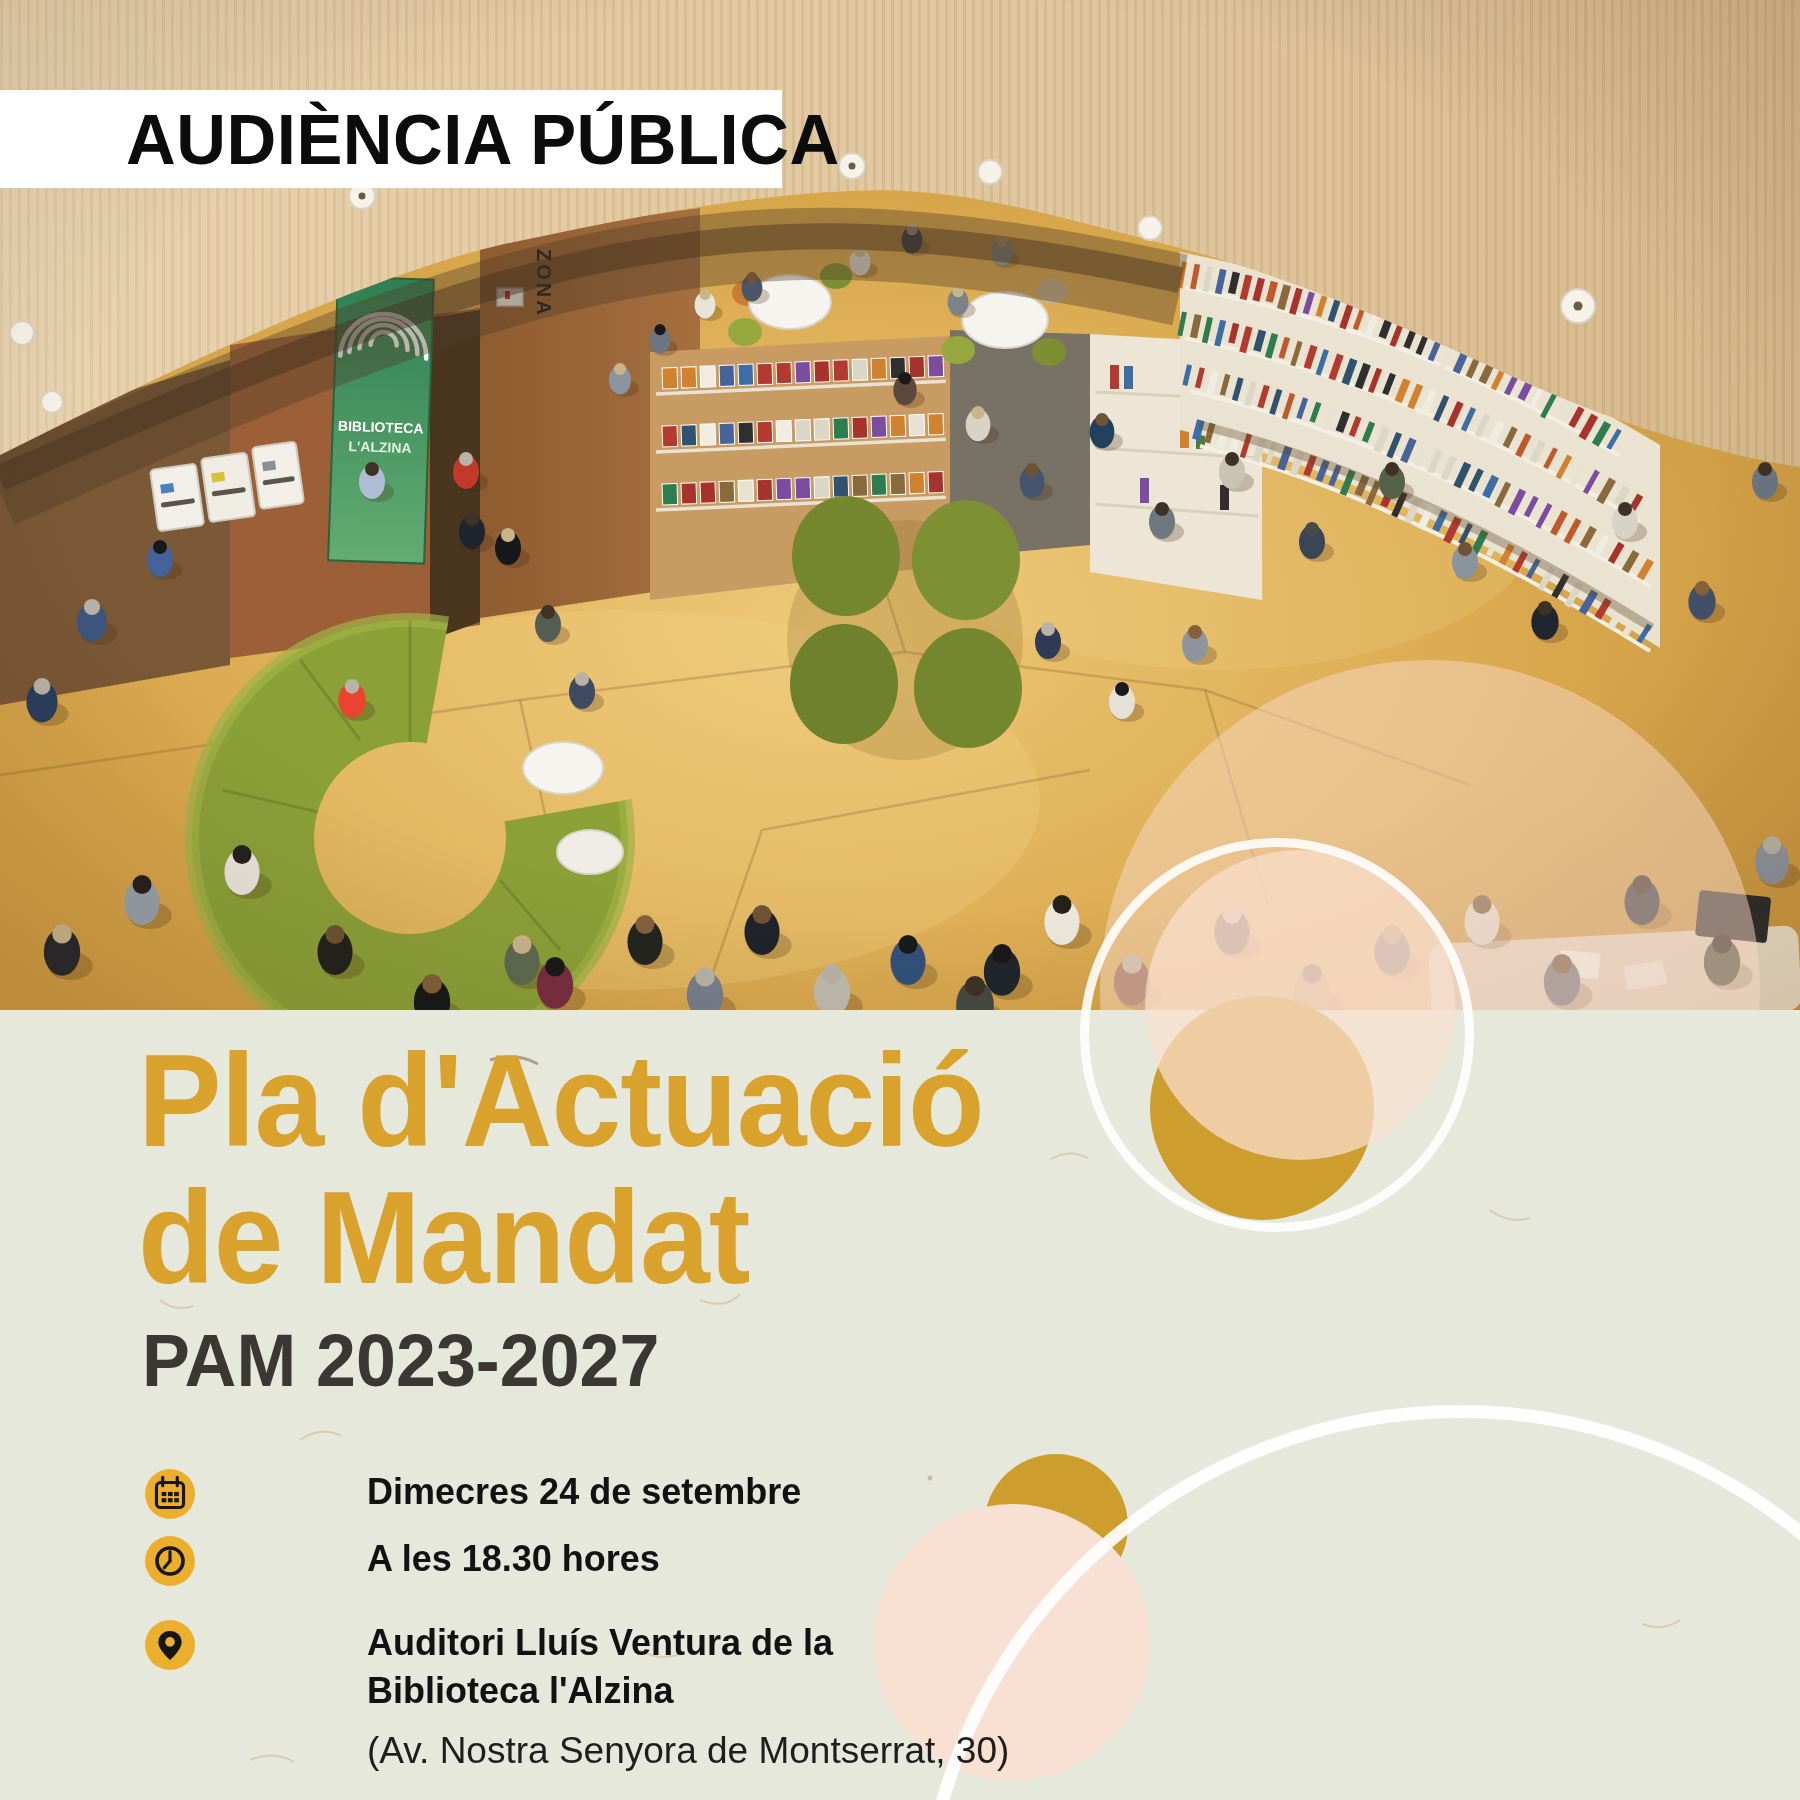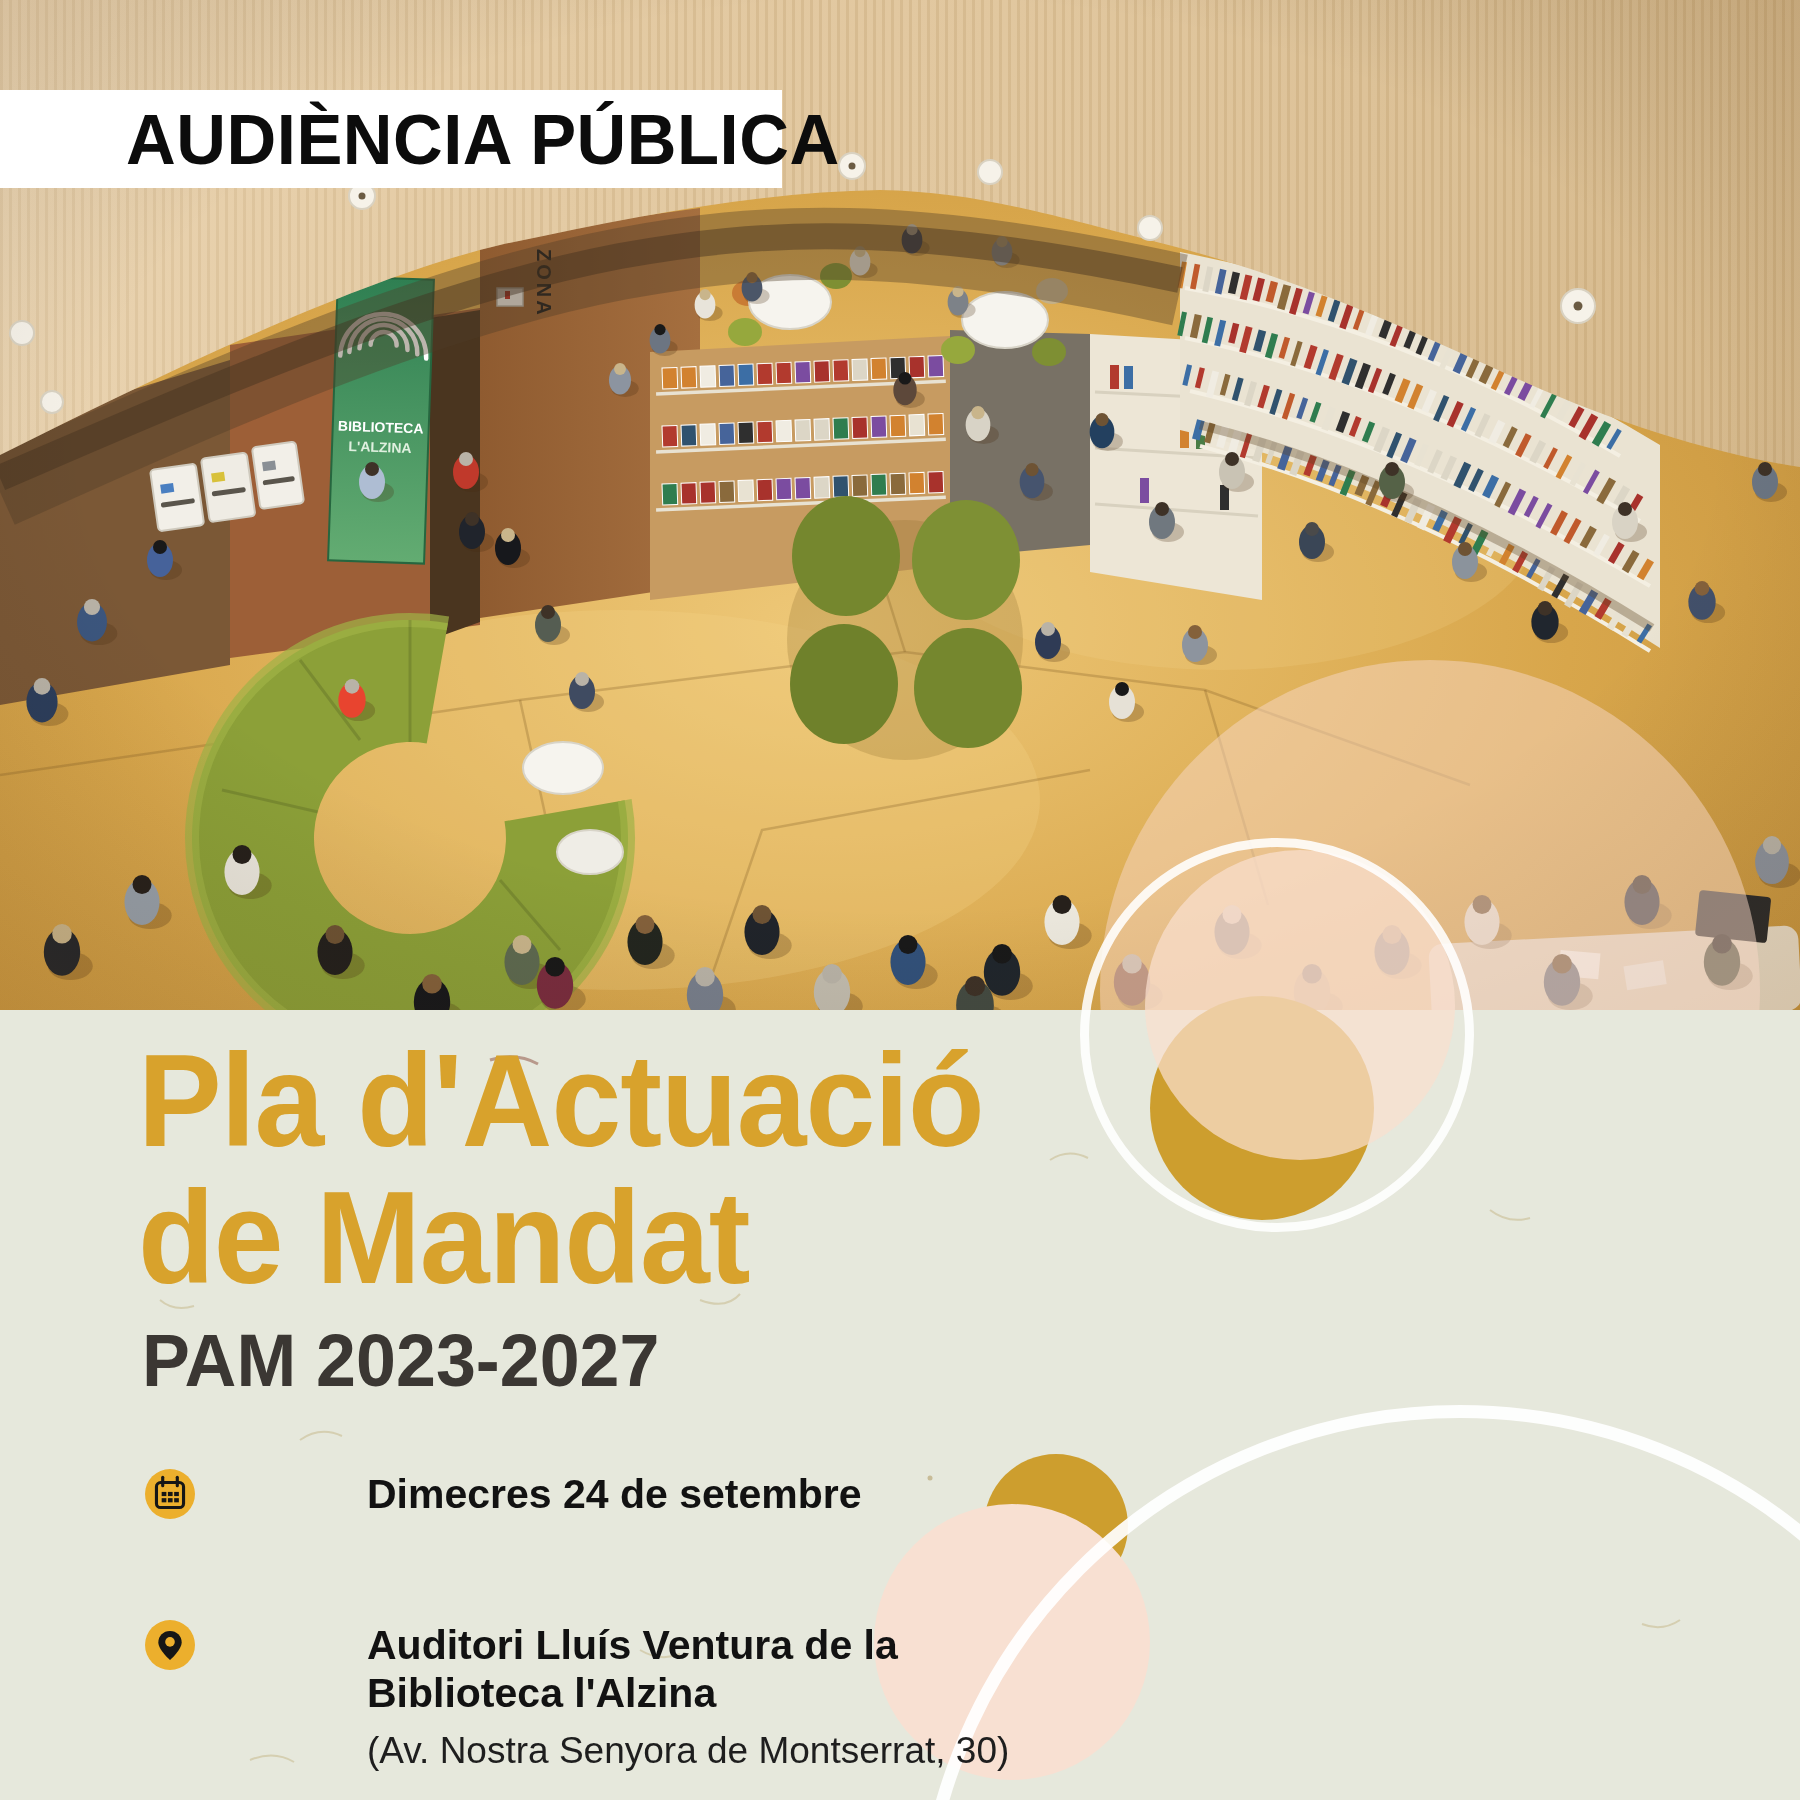--- a/index.html
+++ b/index.html
@@ -23,21 +23,21 @@
   .ring-low{left:915px;top:1405px;width:1090px;height:1090px;border:13px solid rgba(255,255,255,.92);
             background:transparent;z-index:4;box-sizing:border-box;}
   
   .title{position:absolute;left:138px;top:1032px;z-index:6;color:#D8A22C;font-weight:700;
          font-size:132px;line-height:137px;letter-spacing:-1px;transform:scaleX(.95);
          transform-origin:left top;white-space:nowrap;}
   .subtitle{position:absolute;left:142px;top:1318px;z-index:6;color:#3B3733;font-weight:700;
          font-size:74px;letter-spacing:0;transform:scaleX(.97);transform-origin:left top;white-space:nowrap;}
   .detail{position:absolute;z-index:6;}
   .d-icon{position:absolute;width:50px;height:50px;}
-  .d-text{position:absolute;left:222px;font-size:41px;font-weight:700;color:#121212;white-space:nowrap;}
+  .d-text{position:absolute;left:222px;font-size:36px;font-weight:700;color:#121212;white-space:nowrap;}
   .d-note{position:absolute;left:222px;font-size:37px;font-weight:400;color:#1e1e1e;white-space:nowrap;}
   
   .fibers{position:absolute;left:0;top:1010px;z-index:1;pointer-events:none;}
 </style>
 </head>
 <body>
 
 <div class="page">
 
   <div class="photo">
@@ -799,20 +799,29 @@
           <rect x="22" y="22" width="4.5" height="4"></rect>
           <rect x="28" y="22" width="4.5" height="4"></rect>
         <rect x="16" y="28" width="4.5" height="4"></rect>
           <rect x="22" y="28" width="4.5" height="4"></rect>
           <rect x="28" y="28" width="4.5" height="4"></rect>
       </g>
     </svg>
     <div class="d-text" style="top:2px;">Dimecres 24 de setembre</div>
   </div>
 
+  <div class="detail" style="left:145px;top:1536px;width:900px;height:60px;">
+    <svg class="d-icon" viewBox="0 0 48 48">
+      <circle cx="24" cy="24" r="24" fill="#ECAF2D"></circle>
+      <circle cx="24" cy="24" r="12.5" fill="none" stroke="#161616" stroke-width="3.5"></circle>
+      <line x1="24" y1="24" x2="24" y2="15" stroke="#161616" stroke-width="3" stroke-linecap="round"></line>
+      <line x1="24" y1="24" x2="18.5" y2="30.5" stroke="#161616" stroke-width="3" stroke-linecap="round"></line>
+    </svg>
+    <div class="d-text" style="top:2px;">A les 18.30 hores</div>
+  </div>
 
   <div class="detail" style="left:145px;top:1602px;width:900px;height:160px;margin-top:18px;">
     <svg class="d-icon" viewBox="0 0 48 48">
       <circle cx="24" cy="24" r="24" fill="#ECAF2D"></circle>
       <path d="M24,10.5 C17.6,10.5 12.8,15.2 12.8,21.4 C12.8,28.6 24,38.5 24,38.5 C24,38.5 35.2,28.6 35.2,21.4 C35.2,15.2 30.4,10.5 24,10.5 Z" fill="#161616"></path>
       <circle cx="24" cy="21" r="4.6" fill="#ECAF2D"></circle>
     </svg>
     <div class="d-text" style="top:2px;">Auditori Lluís Ventura de la</div>
     <div class="d-text" style="top:50px;">Biblioteca l'Alzina</div>
     <div class="d-note" style="top:110px;">(Av. Nostra Senyora de Montserrat, 30)</div>

